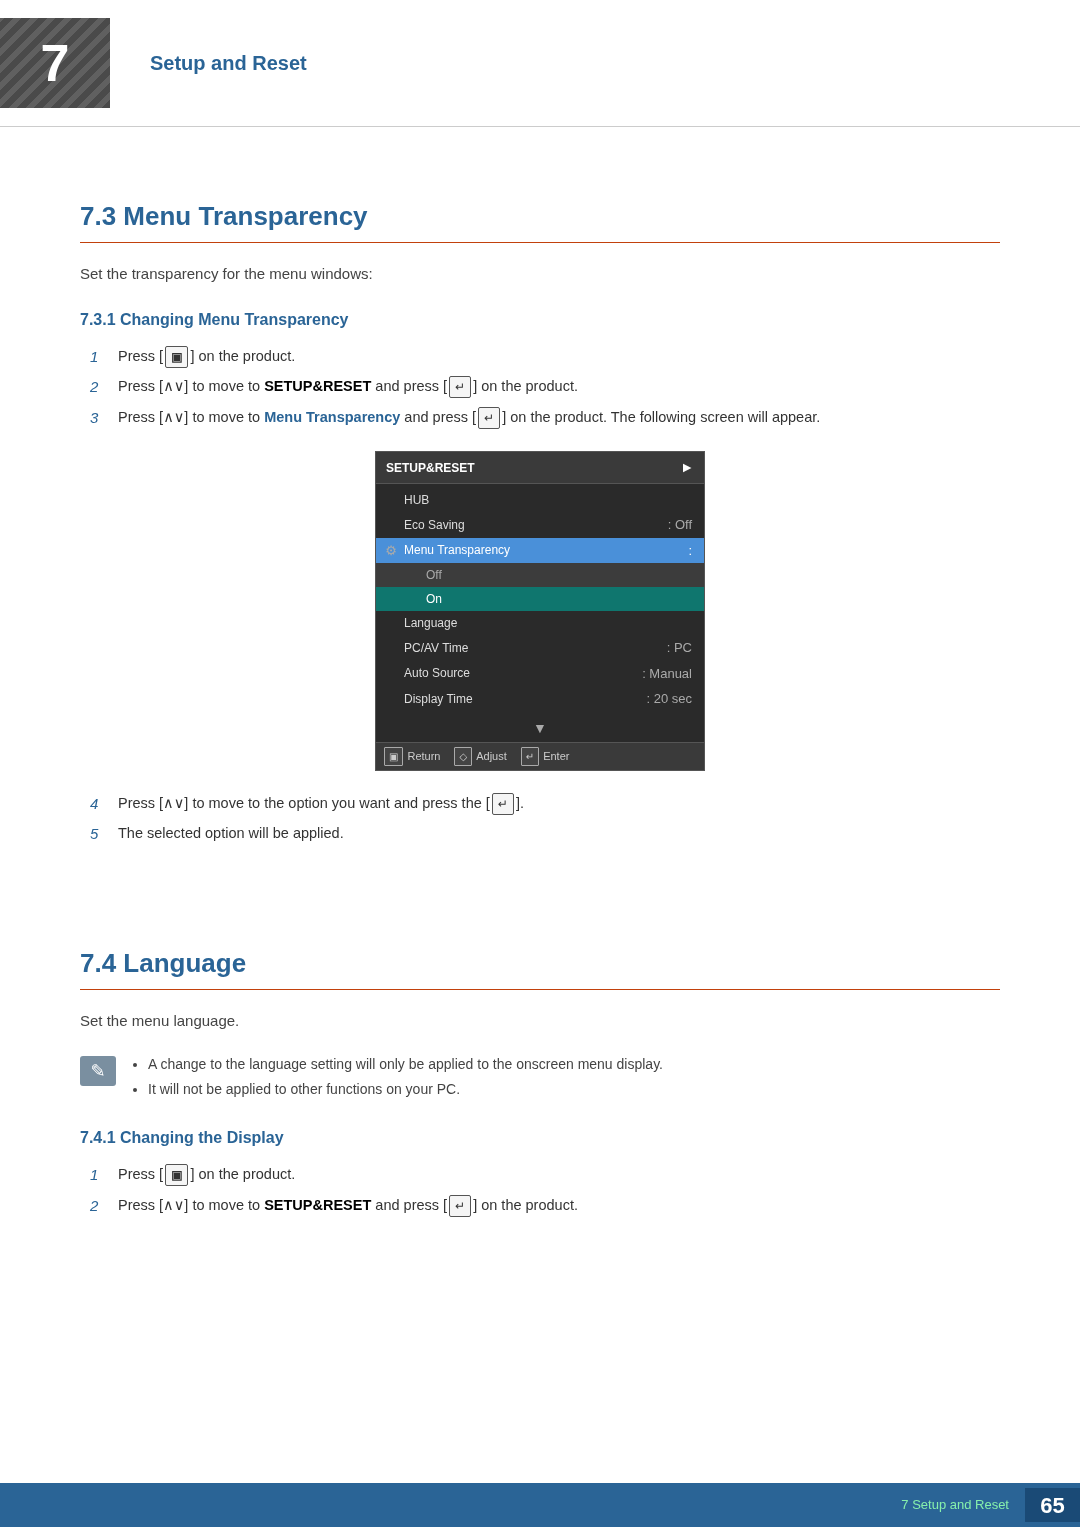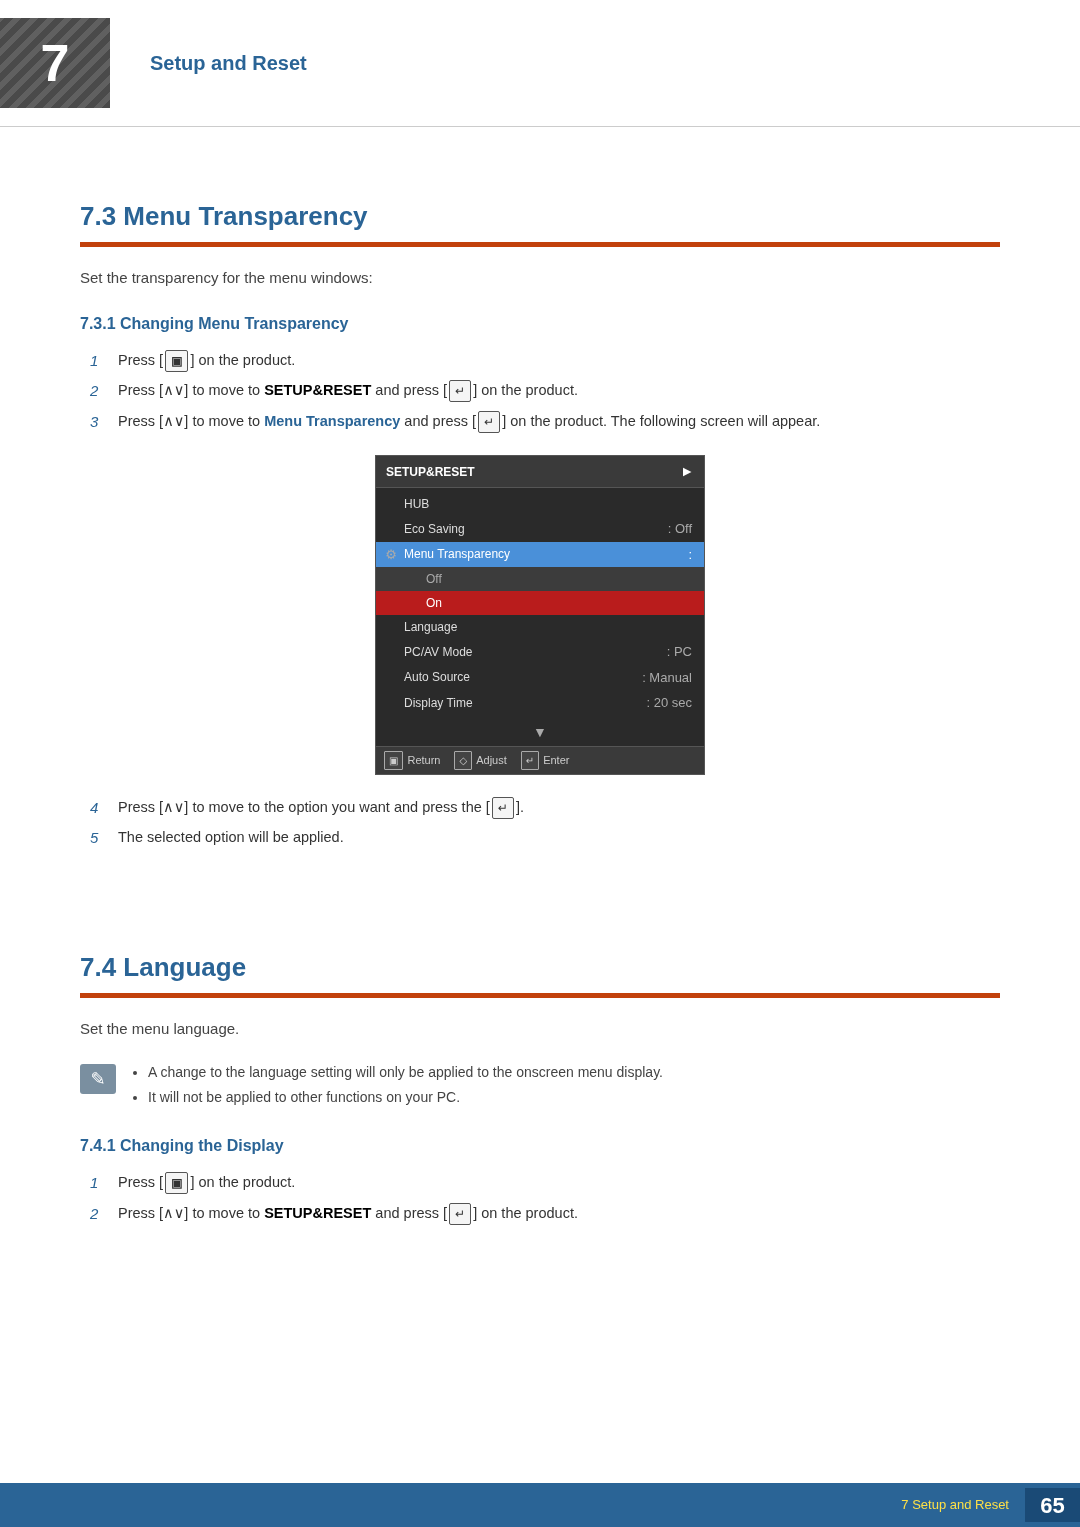--- a/index.html
+++ b/index.html
@@ -71,21 +71,21 @@
     }
 
     
     .section-heading {
       font-size: 26px;
       font-weight: bold;
       color: #2a6496;
       margin-bottom: 20px;
       margin-top: 40px;
       padding-bottom: 6px;
-      border-bottom: 5px solid #c2410c;
+      border-bottom: 1px solid #c2410c;
     }
 
     .section-intro {
       font-size: 15px;
       color: #444;
       margin-bottom: 22px;
       margin-left: 0;
     }
 
     
@@ -196,21 +196,21 @@
       min-height: 22px;
       position: relative;
     }
 
     .osd-row.highlighted {
       background: #4a90d9;
       color: #ffffff;
     }
 
     .osd-row.sub-highlighted {
-      background: #b91c1c;
+      background: #0f766e;
       color: #ffffff;
     }
 
     .osd-row-label {
       flex: 1;
       font-size: 12px;
     }
 
     .osd-row-value {
       color: #aaaaaa;
@@ -317,21 +317,21 @@
       width: 1080px;
       height: 44px;
       background: #2a6496;
       display: flex;
       align-items: center;
       justify-content: flex-end;
       padding-right: 0;
     }
 
     .footer-text {
-      color: #fde047;
+      color: #86efac;
       font-size: 13px;
       margin-right: 16px;
     }
 
     .footer-page-num {
       background: #1a4a76;
       color: #ffffff;
       font-size: 22px;
       font-weight: bold;
       width: 55px;
@@ -421,21 +421,21 @@
 
             <div class="osd-row sub-highlighted" style="padding-left:50px;">
               <span class="osd-row-label">On</span>
             </div>
 
             <div class="osd-row">
               <span class="osd-row-label">Language</span>
             </div>
 
             <div class="osd-row">
-              <span class="osd-row-label">PC/AV Mode</span>
+              <span class="osd-row-label">PC/AV Time</span>
               <span class="osd-row-value">: PC</span>
             </div>
 
             <div class="osd-row">
               <span class="osd-row-label">Auto Source</span>
               <span class="osd-row-value">: Manual</span>
             </div>
 
             <div class="osd-row">
               <span class="osd-row-label">Display Time</span>

